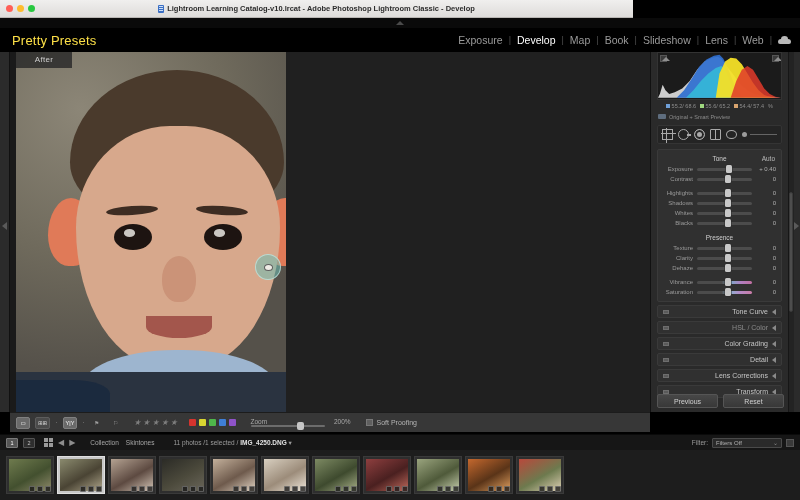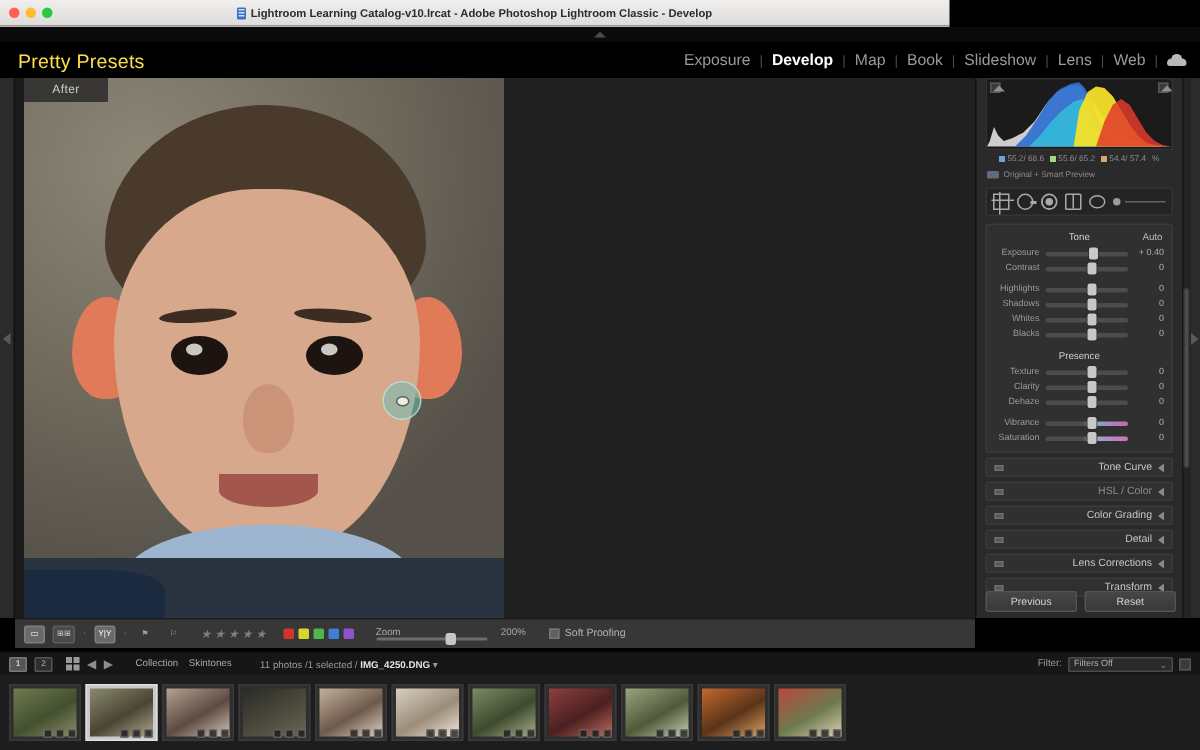--- a/index.html
+++ b/index.html
@@ -56,21 +56,21 @@
   }
   .identity {
     margin-left: 12px; color: #fde047; font-size: 13px; letter-spacing: .2px;
   }
   .modules {
     margin-left: auto; margin-right: 8px;
     display: flex; align-items: center; gap: 0px;
     font-size: 10.5px; color: #9a9a9a;
   }
   .modules .m { padding: 0 6px; cursor: default; }
-  .modules .m.active { color: #fff; font-weight: bold; }
+  .modules .m.active { color: #fff; font-weight: normal; }
   .modules .sep { color: #4e4e4e; font-size: 9px; }
   .cloud-icon {
     width: 14px; height: 10px; margin-left: 6px; position: relative;
   }
   .cloud-icon::before {
     content: ""; position: absolute; left: 0; bottom: 1px;
     width: 13px; height: 5px; background: #b9b9b9; border-radius: 3px 3px 2px 2px;
   }
   .cloud-icon::after {
     content: ""; position: absolute; left: 3px; bottom: 3px;
@@ -93,21 +93,21 @@
     border-bottom: 4px solid transparent; border-right: 5px solid #5a5a5a;
   }
 
   .canvas {
     position: absolute; left: 10px; top: 0; width: 640px; height: 360px;
     background: #202020; display: flex;
   }
   .pane { position: relative; height: 360px; overflow: hidden; }
   .pane.before { width: 314px; }
   .pane.divider { width: 6px; background: #1a1a1a; }
-  .pane.after { width: 320px; }
+  .pane.after { width: 270px; }
 
   .photo { position: absolute; inset: 0; overflow: hidden; }
 
   
   .bg-before { position: absolute; inset: 0;
     background:
       radial-gradient(circle at 22% 18%, #7a7874 0%, #63625f 38%, #4e4d4a 70%),
       linear-gradient(160deg, #6f6e6a, #4c4b48);
   }
   .bg-after { position: absolute; inset: 0;

